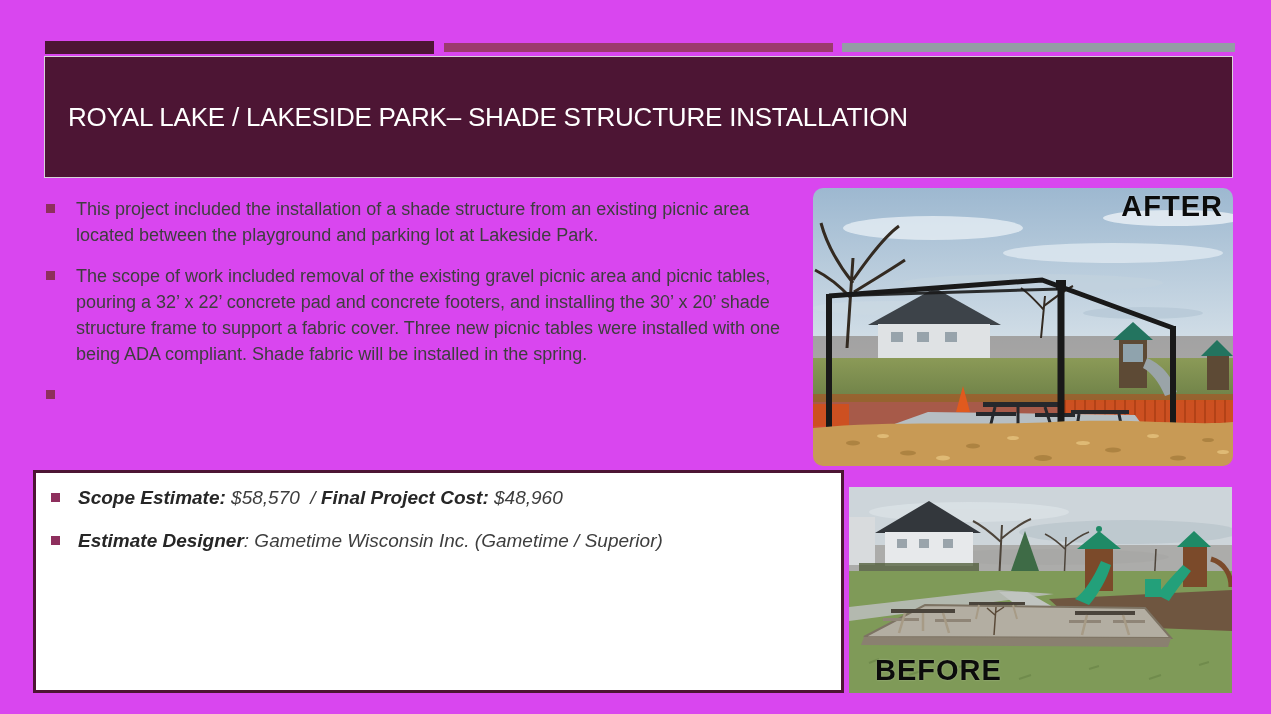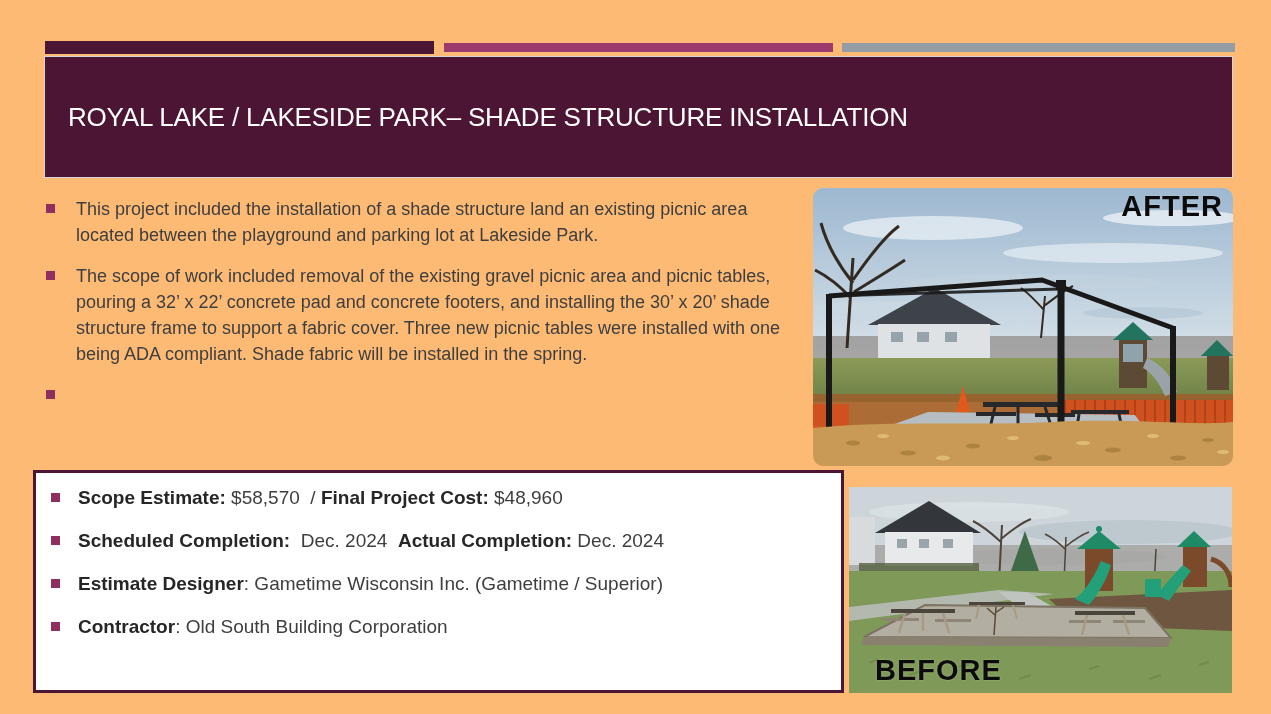--- a/index.html
+++ b/index.html
@@ -6,21 +6,21 @@
     --plum:#4D1534;
     --bar-magenta:#9C3A6D;
     --bar-gray:#949CA5;
     --bullet:#8E2F5D;
     --text:#3E3E3E;
     --bold-text:#262626;
   }
   *{margin:0;padding:0;box-sizing:border-box;}
   html,body{background:#ffffff;}
   body{font-family:"Liberation Sans", sans-serif;}
-  .slide{position:relative;width:1271px;height:714px;background:#fdba74;overflow:hidden;}
+  .slide{position:relative;width:1271px;height:714px;background:#d946ef;overflow:hidden;}
 
   
   .bar{position:absolute;}
   .bar.b1{left:45px;top:41px;width:389px;height:13px;background:var(--plum);}
   .bar.b2{left:444px;top:43px;width:389px;height:9px;background:var(--bar-magenta);}
   .bar.b3{left:842px;top:43px;width:393px;height:9px;background:var(--bar-gray);}
 
   
   .banner{position:absolute;left:45px;top:57px;width:1187px;height:120px;background:var(--plum);
     display:flex;align-items:center;box-shadow:0 0 0 1px #d8d3d8;}
@@ -28,21 +28,21 @@
     white-space:nowrap;}
 
   
   .bullets{position:absolute;left:45px;top:196px;width:762px;}
   .bullet-item{position:relative;padding-left:31px;margin-bottom:15px;
     font-size:18px;line-height:26px;color:var(--text);}
   .bullet-item .sq{position:absolute;left:1px;top:8px;width:9px;height:9px;background:var(--bullet);}
 
   
   .details-box{position:absolute;left:33px;top:470px;width:811px;height:223px;
-    border:3px solid var(--plum);padding:12px 10px 0 15px;background:#ffffff;}
+    border:3px solid var(--plum);padding:12px 10px 0 15px;background:#ffffff;font-style:italic;}
   .detail-row{position:relative;padding-left:27px;margin-bottom:17px;
     font-size:19px;line-height:26px;color:var(--text);white-space:pre-wrap;}
   .detail-row .sq{position:absolute;left:0;top:8px;width:9px;height:9px;background:var(--bullet);}
   .detail-row b{color:var(--bold-text);font-weight:700;}
 
   
   .photo{position:absolute;overflow:hidden;}
   .photo svg{display:block;width:100%;height:100%;}
   .photo-after{left:813px;top:188px;width:420px;height:278px;border-radius:10px;}
   .photo-before{left:849px;top:487px;width:383px;height:206px;}
@@ -58,30 +58,28 @@
 
   <div class="bar b1"></div>
   <div class="bar b2"></div>
   <div class="bar b3"></div>
 
   <header class="banner">
     <h1>ROYAL LAKE / LAKESIDE PARK– SHADE STRUCTURE INSTALLATION</h1>
   </header>
 
   <section class="bullets" id="bullet-list">
-      <div class="bullet-item"><span class="sq"></span><span>This project included the installation of a shade structure land an existing picnic area located between the playground and parking lot at Lakeside Park.</span></div>
+      <div class="bullet-item"><span class="sq"></span><span>This project included the installation of a shade structure from an existing picnic area located between the playground and parking lot at Lakeside Park.</span></div>
       <div class="bullet-item"><span class="sq"></span><span>The scope of work included removal of the existing gravel picnic area and picnic tables, pouring a 32’ x 22’ concrete pad and concrete footers, and installing the 30’ x 20’ shade structure frame to support a fabric cover.  Three new picnic tables were installed with one being ADA compliant. Shade fabric will be installed in the spring.</span></div>
       <div class="bullet-item"><span class="sq"></span></div>
     </section>
 
   <section class="details-box" id="details-box">
       <div class="detail-row"><span class="sq"></span><b>Scope Estimate:</b><span> $58,570  / </span><b>Final Project Cost:</b><span> $48,960</span></div>
-      <div class="detail-row"><span class="sq"></span><b>Scheduled Completion:</b><span>  Dec. 2024  </span><b>Actual Completion:</b><span> Dec. 2024</span></div>
       <div class="detail-row"><span class="sq"></span><b>Estimate Designer</b><span>: Gametime Wisconsin Inc. (Gametime / Superior)</span></div>
-      <div class="detail-row"><span class="sq"></span><b>Contractor</b><span>: Old South Building Corporation</span></div>
     </section>
 
   <figure class="photo photo-after">
     <svg viewBox="0 0 420 278" preserveAspectRatio="none">
       <defs>
         <linearGradient id="skyA" x1="0" y1="0" x2="0" y2="1">
           <stop offset="0" stop-color="#9db8d0"></stop>
             <stop offset="1" stop-color="#d9e3ea"></stop>
         </linearGradient>
         <linearGradient id="grassA" x1="0" y1="0" x2="0" y2="1">

